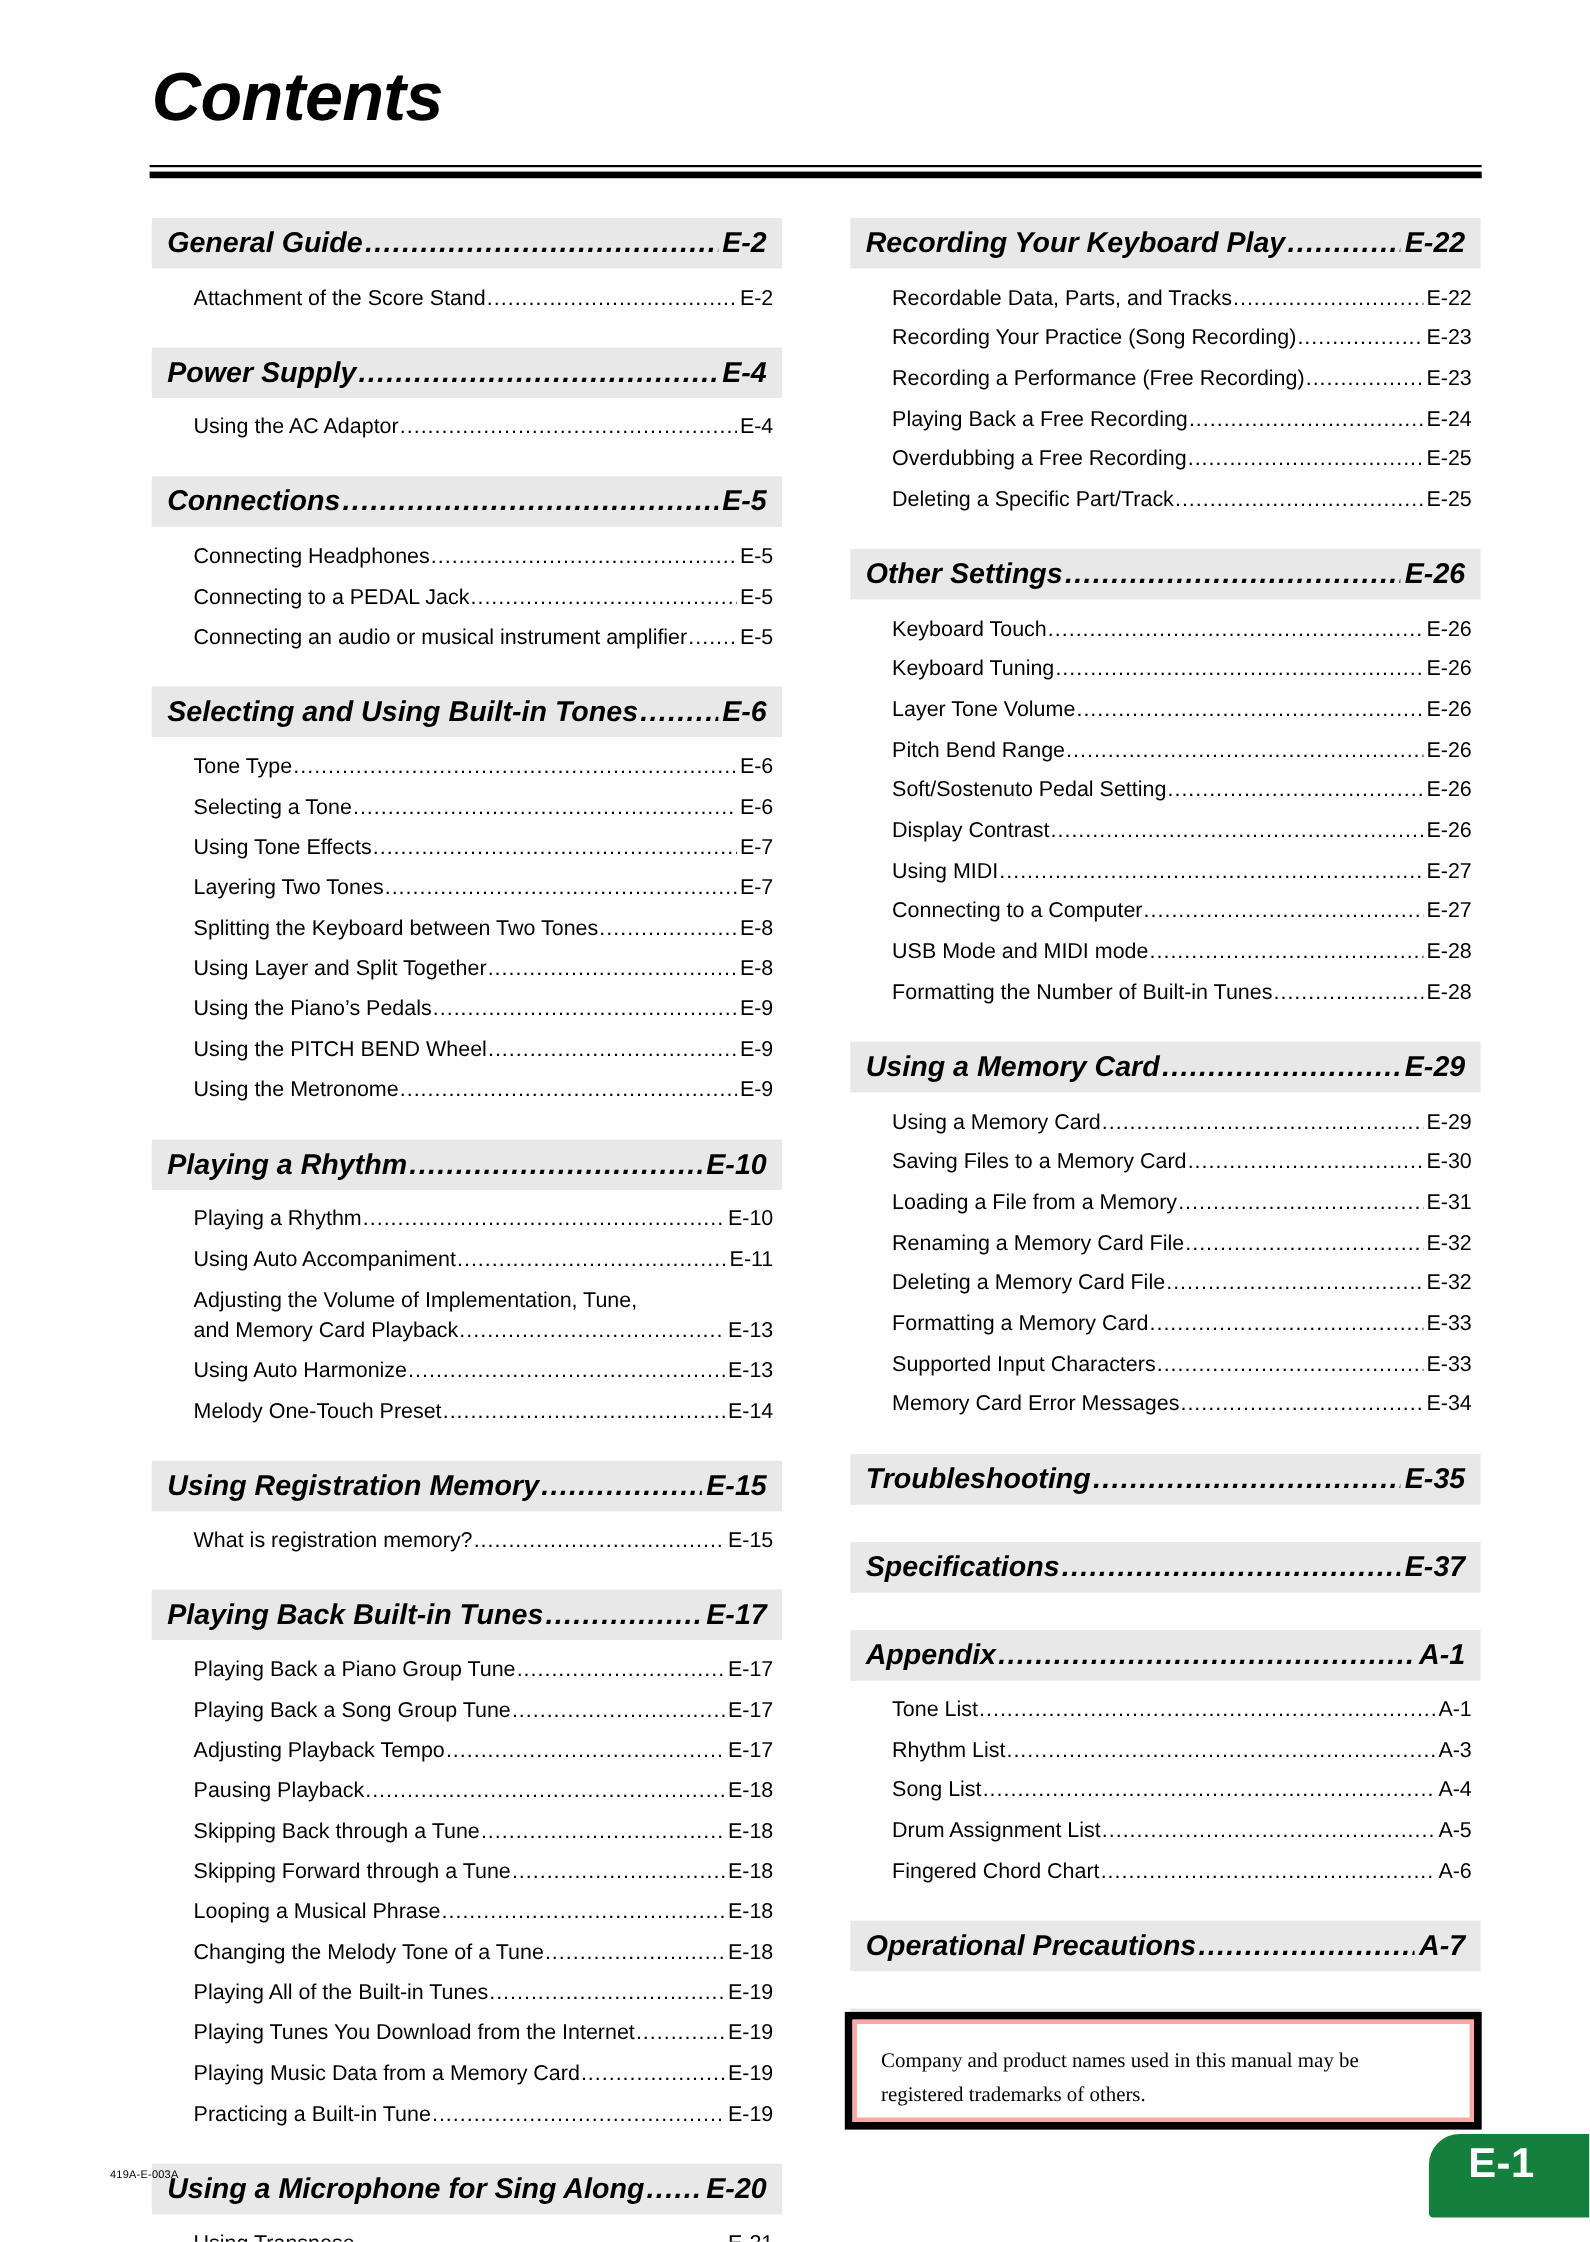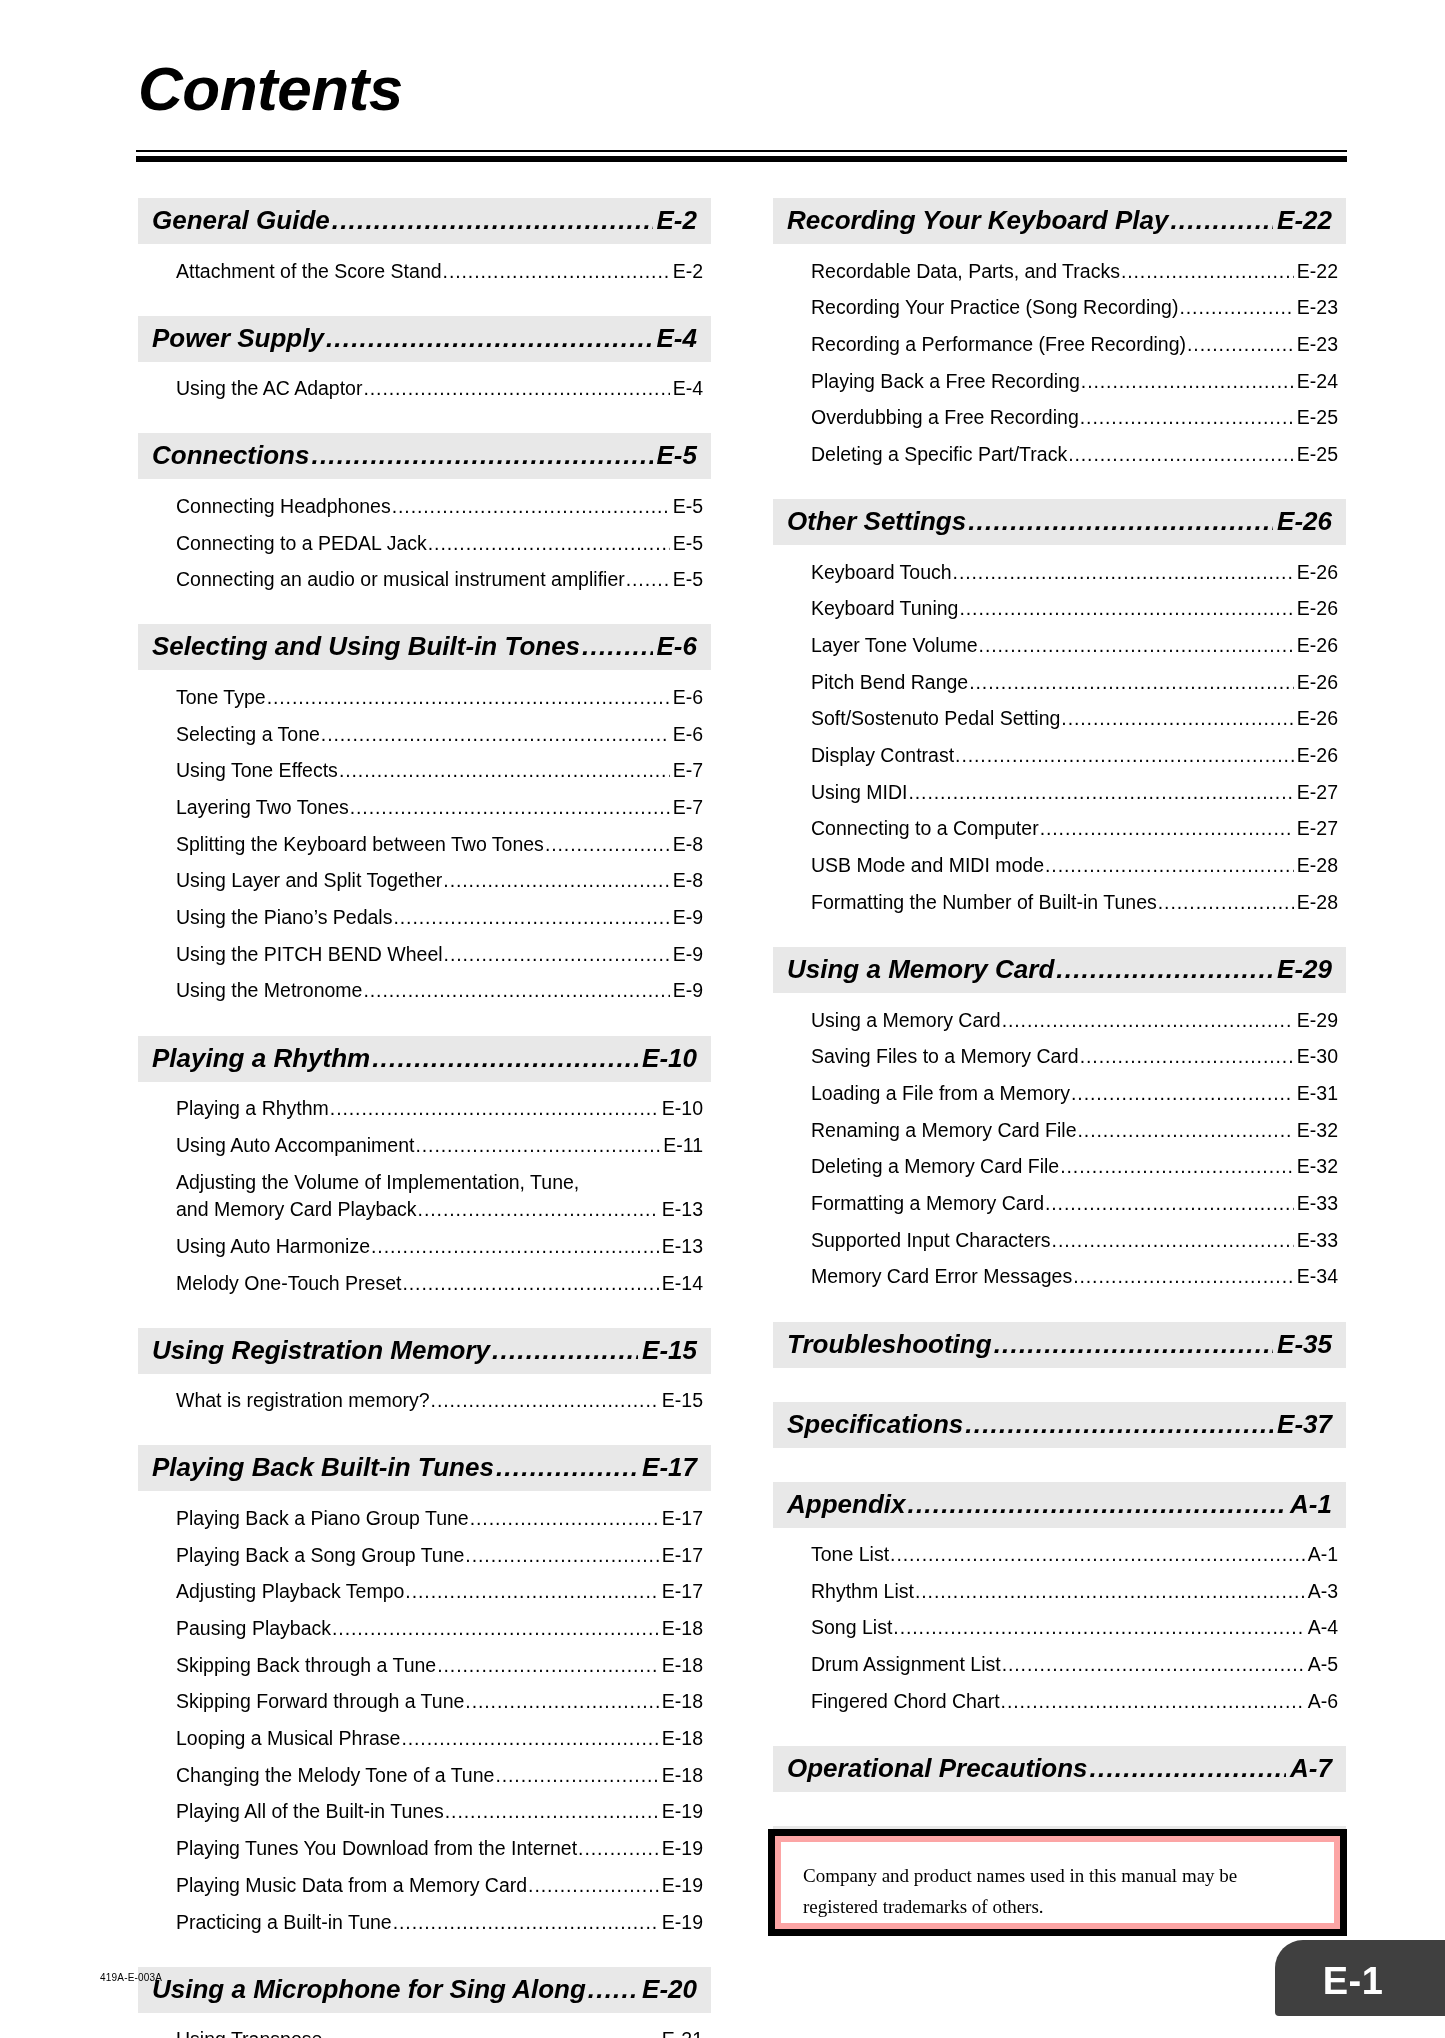--- a/index.html
+++ b/index.html
@@ -116,45 +116,45 @@
   #trademark-box {
     position: absolute;
     left: 768px; top: 1829px;
     width: 579px; height: 107px;
     background: #000000;
     padding: 7px;
   }
   #trademark-inner {
     width: 100%; height: 100%;
     background: #ffffff;
-    border: 6px solid #fca5a5;
+    border: 4px solid #fca5a5;
     padding: 18px 22px;
     font-family: "Liberation Serif", serif;
     font-size: 19px;
     line-height: 1.65;
     color: #000;
   }
 
   
   #footer-code {
     position: absolute;
     left: 100px; top: 1972px;
     font-size: 10px;
     letter-spacing: 0.2px;
     color: #000;
   }
   #page-tab {
     position: absolute;
     right: 0px; top: 1940px;
-    width: 170px; height: 76px;
-    background: #404040;
+    width: 146px; height: 76px;
+    background: #15803d;
     border-top-left-radius: 28px;
     border-bottom-left-radius: 4px;
     display: flex;
-    align-items: center;
+    align-items: flex-start;
     justify-content: center;
   }
   #page-tab span {
     color: #ffffff;
     font-size: 38px;
     font-weight: bold;
     letter-spacing: 0.5px;
     padding-right: 14px;
     padding-top: 6px;
   }

